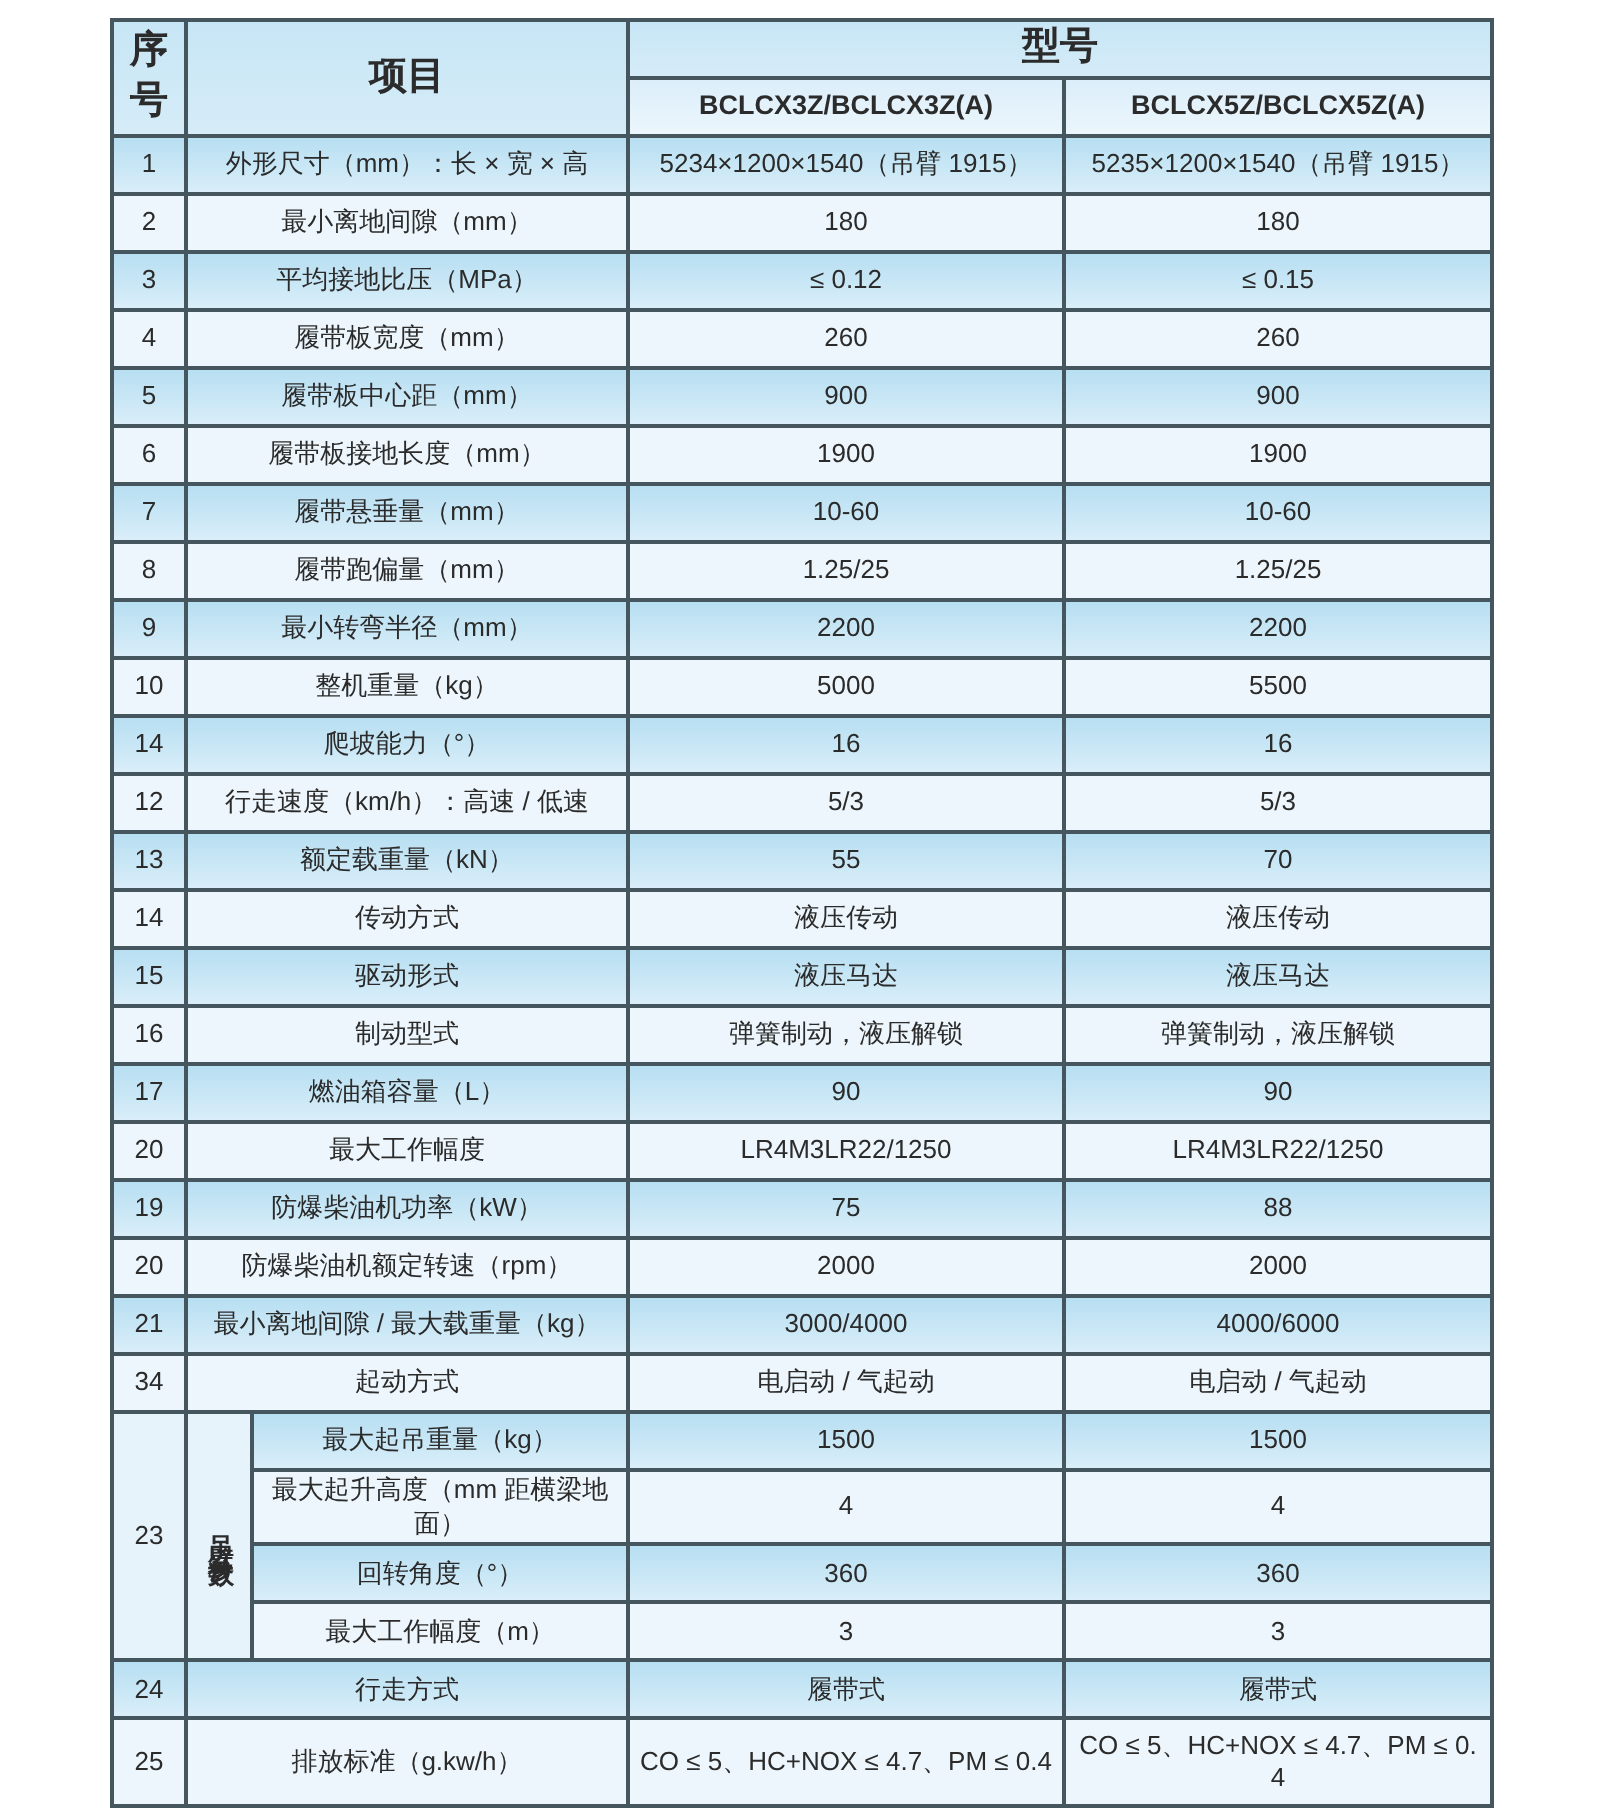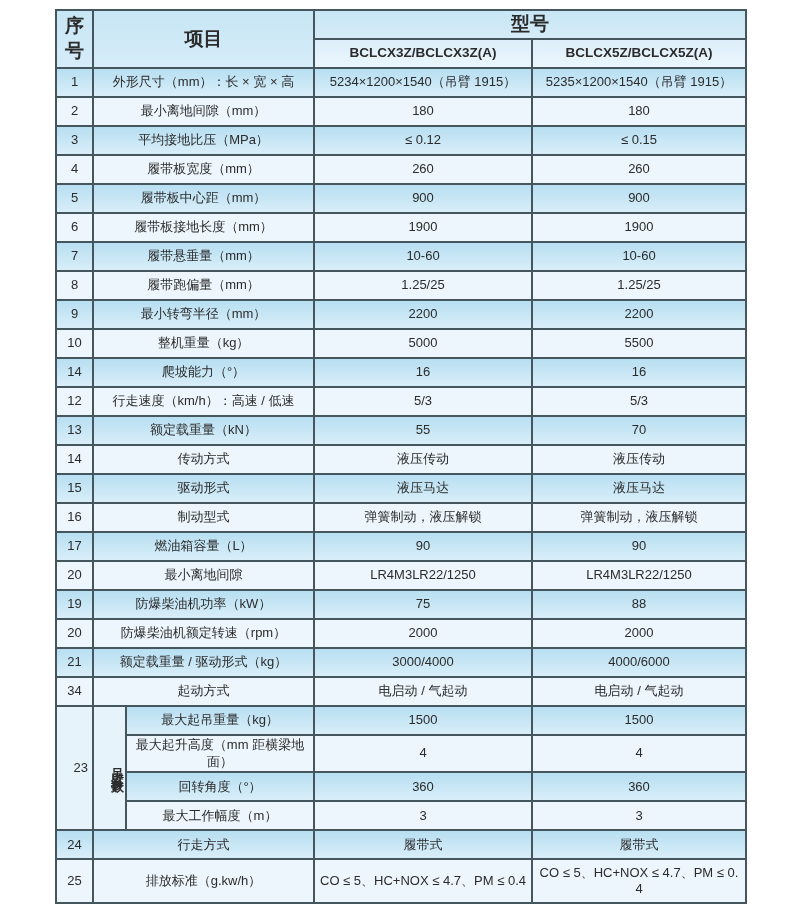--- a/index.html
+++ b/index.html
@@ -48,21 +48,21 @@
     font-weight: 700;
     font-size: 19px;
   }
   th.hsub {
     background: linear-gradient(180deg, #dceefa 0%, #ebf6fc 100%);
     font-weight: 700;
     font-size: 13.5px;
   }
   tr.dark td { background: linear-gradient(180deg, #b7dff2 0%, #d9eef9 100%); }
   tr.light td { background: #edf6fc; }
-  td.merged { background: #e7f3fb !important; text-align: right; }
+  td.merged { background: #e7f3fb !important; }
   td.label { font-weight: 400; }
   td.num { font-weight: 400; }
   td.val { font-weight: 400; }
   td.boom { padding: 0; }
   .boom-text {
     display: inline-block;
     writing-mode: vertical-lr;
     text-orientation: upright;
     letter-spacing: 4px;
     font-weight: 700;
@@ -191,39 +191,39 @@
             <td class="val">弹簧制动，液压解锁</td>
           </tr>
           <tr class="dark">
             <td class="num">17</td>
             <td class="label" colspan="2">燃油箱容量（L）</td>
             <td class="val">90</td>
             <td class="val">90</td>
           </tr>
           <tr class="light">
             <td class="num">20</td>
-            <td class="label" colspan="2">最小离地间隙</td>
+            <td class="label" colspan="2">最大工作幅度</td>
             <td class="val">LR4M3LR22/1250</td>
             <td class="val">LR4M3LR22/1250</td>
           </tr>
           <tr class="dark">
             <td class="num">19</td>
             <td class="label" colspan="2">防爆柴油机功率（kW）</td>
             <td class="val">75</td>
             <td class="val">88</td>
           </tr>
           <tr class="light">
             <td class="num">20</td>
             <td class="label" colspan="2">防爆柴油机额定转速（rpm）</td>
             <td class="val">2000</td>
             <td class="val">2000</td>
           </tr>
           <tr class="dark">
             <td class="num">21</td>
-            <td class="label" colspan="2">额定载重量 / 驱动形式（kg）</td>
+            <td class="label" colspan="2">最小离地间隙 / 最大载重量（kg）</td>
             <td class="val">3000/4000</td>
             <td class="val">4000/6000</td>
           </tr>
           <tr class="light">
             <td class="num">34</td>
             <td class="label" colspan="2">起动方式</td>
             <td class="val">电启动 / 气起动</td>
             <td class="val">电启动 / 气起动</td>
           </tr>
           <tr class="dark">

